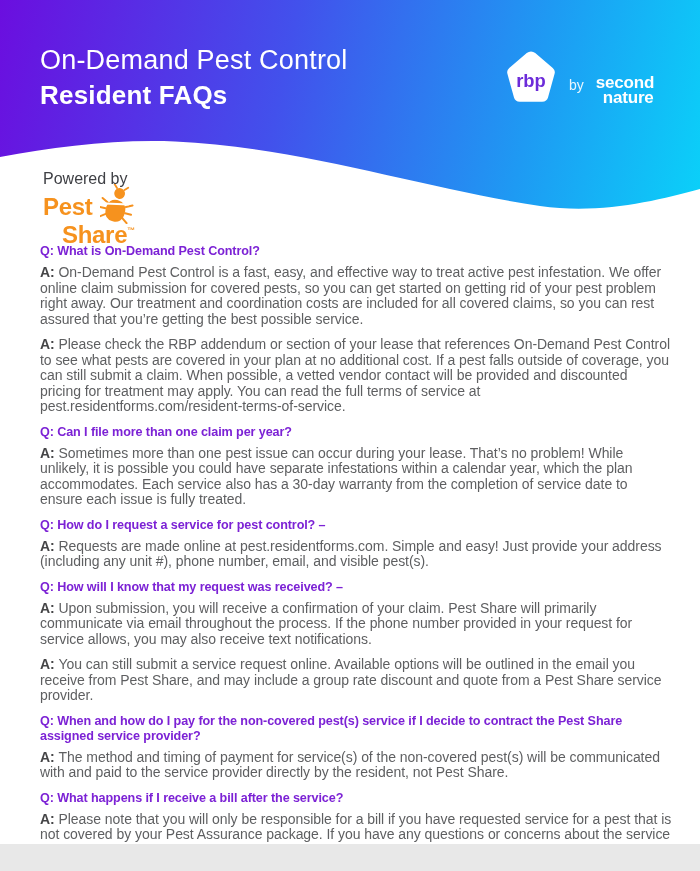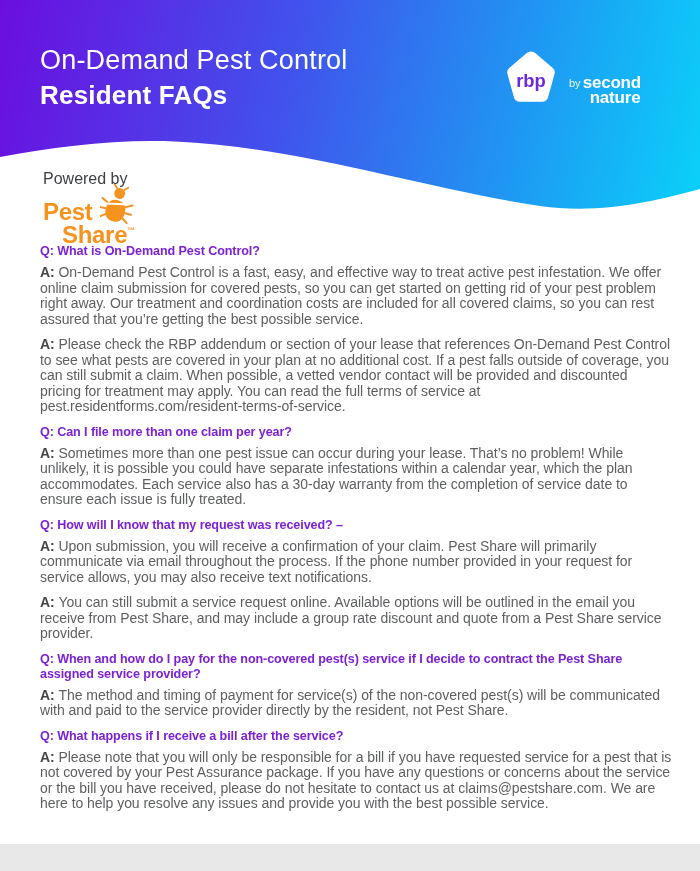--- a/index.html
+++ b/index.html
@@ -30,27 +30,27 @@
     width:700px;height:232px;
     background:linear-gradient(102deg,var(--grad_start) 0%,var(--grad_mid) 40%,#1e9af3 74%,var(--grad_end) 100%);
   }
   .wave{position:absolute;left:0;top:0;width:700px;height:232px;display:block;}
   .title-block{position:absolute;left:40px;top:42px;color:#ffffff;}
   .title-line1{font-size:27px;font-weight:400;letter-spacing:.2px;line-height:36px;}
   .title-line2{font-size:26px;font-weight:700;letter-spacing:.2px;line-height:34px;}
   .brand{position:absolute;left:502px;top:47px;display:flex;align-items:center;}
   .rbp-logo{width:58px;height:64px;display:block;}
   .sn{display:flex;margin-left:9px;margin-top:21px;color:#fff;}
-  .sn .by{font-size:11px;font-weight:400;opacity:.9;margin-top:2px;margin-right:2px;}
+  .sn .by{font-size:14px;font-weight:400;opacity:.9;margin-top:2px;margin-right:12px;}
   .sn-words{font-size:17px;font-weight:700;line-height:15px;letter-spacing:-.2px;}
   .sn-nature{padding-left:7px;}
   
   .pestshare{position:absolute;left:43px;top:170px;}
   .powered-label{font-size:16px;color:var(--powered);font-weight:400;margin-bottom:1px;}
-  .ps-row1{display:flex;align-items:flex-end;}
+  .ps-row1{display:flex;align-items:center;}
   .ps-word{color:var(--orange);font-weight:700;font-size:24px;line-height:24px;letter-spacing:-.3px;}
   .bug{width:34px;height:40px;margin-left:7px;margin-top:-5px;}
   .ps-row2{padding-left:19px;margin-top:-1px;display:flex;align-items:flex-start;}
   .ps-tm{font-size:8px;color:var(--orange);font-weight:700;margin-top:3px;}
   
   .content{padding:12px 28px 0 40px;}
   .faq-item + .faq-item{margin-top:10px;}
   .q{
     color:var(--question);
     font-size:12.6px;font-weight:700;line-height:15px;
@@ -130,20 +130,22 @@
     <section class="faq-item">
       <p class="a"><span class="a-prefix">A: </span><span>Please check the RBP addendum or section of your lease that references On-Demand Pest Control to see what pests are covered in your plan at no additional cost. If a pest falls outside of coverage, you can still submit a claim. When possible, a vetted vendor contact will be provided and discounted pricing for treatment may apply. You can read the full terms of service at pest.residentforms.com/resident-terms-of-service.</span></p>
     </section>
 
     <section class="faq-item">
       <h3 class="q">Q: Can I file more than one claim per year?</h3>
       <p class="a"><span class="a-prefix">A: </span><span>Sometimes more than one pest issue can occur during your lease. That’s no problem! While unlikely, it is possible you could have separate infestations within a calendar year, which the plan accommodates. Each service also has a 30-day warranty from the completion of service date to ensure each issue is fully treated.</span></p>
     </section>
 
     <section class="faq-item">
+      <h3 class="q">Q: How do I request a service for pest control? –</h3>
+      <p class="a"><span class="a-prefix">A: </span><span>Requests are made online at pest.residentforms.com. Simple and easy! Just provide your address (including any unit #), phone number, email, and visible pest(s).</span></p>
     </section>
 
     <section class="faq-item">
       <h3 class="q">Q: How will I know that my request was received? –</h3>
       <p class="a"><span class="a-prefix">A: </span><span>Upon submission, you will receive a confirmation of your claim. Pest Share will primarily communicate via email throughout the process. If the phone number provided in your request for service allows, you may also receive text notifications.</span></p>
     </section>
 
     <section class="faq-item">
       <p class="a"><span class="a-prefix">A: </span><span>You can still submit a service request online. Available options will be outlined in the email you receive from Pest Share, and may include a group rate discount and quote from a Pest Share service provider.</span></p>
     </section>

